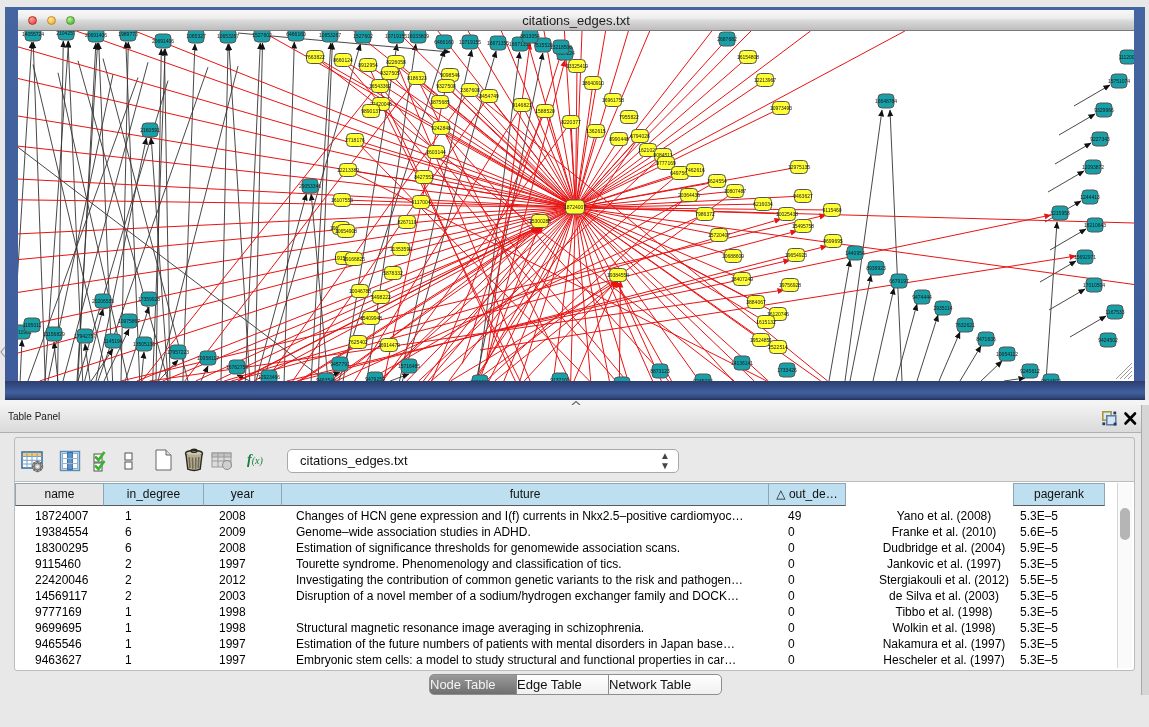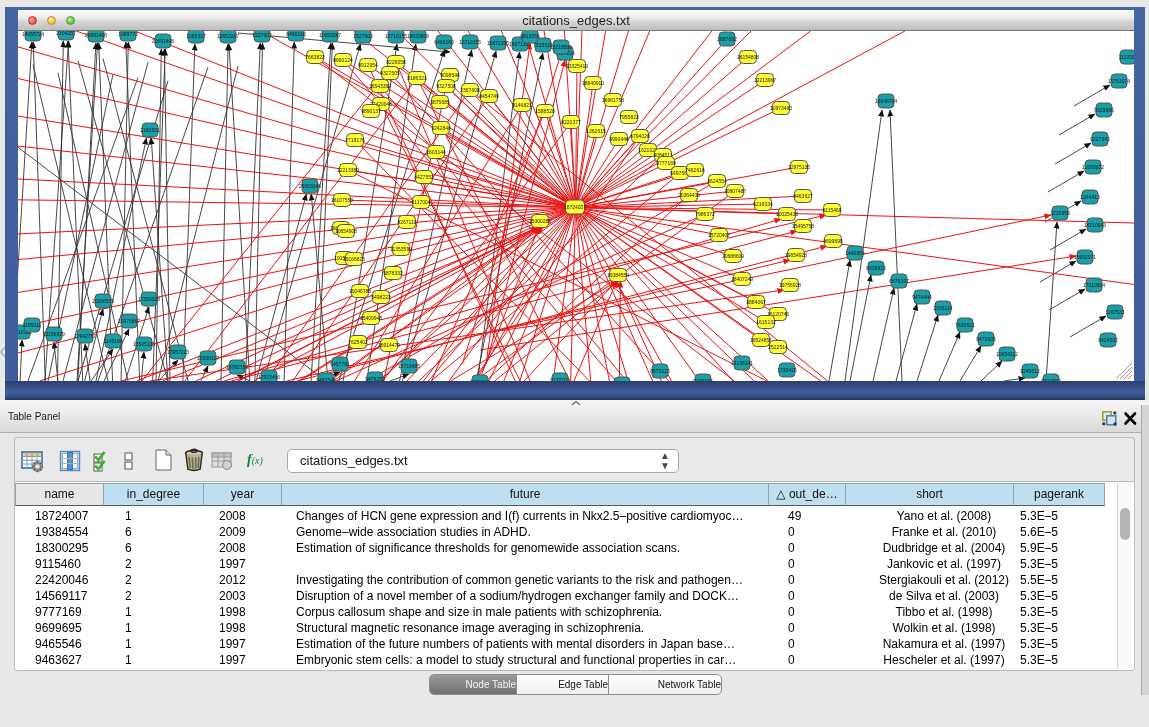--- a/index.html
+++ b/index.html
@@ -35,22 +35,22 @@
   border-bottom:1px solid #5a5a5a; font-size:12px; color:#111; text-align:center; line-height:21px; }
 .tr { position:absolute; left:15px; width:1100px; height:16px; font-size:12px; color:#000; background:#fff; }
 .tr .c { position:absolute; top:1px; white-space:nowrap; }
 .tr .cen { text-align:center; }
 
 #sb { position:absolute; left:1117px; top:483px; width:15px; height:185px; background:#fafafa;
   border-left:1px solid #d5d5d5; }
 #sb .thumb { position:absolute; left:2px; top:25px; width:10px; height:32px; background:#b5b5b5; border-radius:5px; }
 
 #tabs { position:absolute; left:429px; top:674px; width:293px; height:21px; }
-.seg { position:absolute; top:0; height:21px; border:1px solid #8e8e8e; font-size:10px;
-  text-align:right; line-height:19px; color:#111;
+.seg { position:absolute; top:0; height:21px; border:1px solid #8e8e8e; font-size:13px;
+  text-align:left; line-height:19px; color:#111;
   background:linear-gradient(180deg,#ffffff,#f0f0f0); }
 .seg.sel { background:linear-gradient(180deg,#9a9a9a,#6f6f6f); color:#f4f4f4; }
 
 #status { position:absolute; left:0; top:695px; width:1149px; height:32px; background:#e8e8e8; }
 #mem { position:absolute; right:37px; top:13px; font-size:11px; color:#1a1a1a; }
 #memdot { position:absolute; right:16px; top:9px; width:13px; height:13px; border-radius:50%;
   background:#35c135; border:1px solid #4a4a4a; }
 #rightstrip { position:absolute; left:1141px; top:405px; width:8px; height:290px;
   background:#d6d6d6; border-left:1px solid #a9a9a9; }
 .icon { position:absolute; top:450px; }
@@ -674,21 +674,20 @@
 </svg>
 <div class="icon" style="left:247px;top:452px;font-size:14px;font-style:italic;color:#15803d;font-family:'Liberation Serif',serif"><b>f</b><span style="font-size:10px">(x)</span></div>
 
   <div id="dropdown">citations_edges.txt<span class="arr">▲<br>▼</span></div>
 
   <div class="th" style="left:15px;width:89px;background:#e6e6e6">name</div>
   <div class="th" style="left:103px;width:101px">in_degree</div>
   <div class="th" style="left:203px;width:79px">year</div>
   <div class="th" style="left:281px;width:488px">future</div>
   <div class="th" style="left:768px;width:78px">△ out_de…</div>
-  <div class="th" style="left:845px;width:169px">short</div>
   <div class="th" style="left:1013px;width:92px">pagerank</div>
   <div class="tr" style="top:508px">
       <span class="c" style="left:20px">18724007</span>
       <span class="c" style="left:110px">1</span>
       <span class="c" style="left:204px">2008</span>
       <span class="c" style="left:281px">Changes of HCN gene expression and I(f) currents in Nkx2.5–positive cardiomyoc…</span>
       <span class="c" style="left:773px">49</span>
       <span class="c cen" style="left:845px;width:168px">Yano et al. (2008)</span>
       <span class="c" style="left:1005px">5.3E–5</span>
     </div>
@@ -707,20 +706,21 @@
       <span class="c" style="left:204px">2008</span>
       <span class="c" style="left:281px">Estimation of significance thresholds for genomewide association scans.</span>
       <span class="c" style="left:773px">0</span>
       <span class="c cen" style="left:845px;width:168px">Dudbridge et al. (2004)</span>
       <span class="c" style="left:1005px">5.9E–5</span>
     </div>
 <div class="tr" style="top:556px">
       <span class="c" style="left:20px">9115460</span>
       <span class="c" style="left:110px">2</span>
       <span class="c" style="left:204px">1997</span>
+      <span class="c" style="left:281px">Tourette syndrome. Phenomenology and classification of tics.</span>
       <span class="c" style="left:773px">0</span>
       <span class="c cen" style="left:845px;width:168px">Jankovic et al. (1997)</span>
       <span class="c" style="left:1005px">5.3E–5</span>
     </div>
 <div class="tr" style="top:572px">
       <span class="c" style="left:20px">22420046</span>
       <span class="c" style="left:110px">2</span>
       <span class="c" style="left:204px">2012</span>
       <span class="c" style="left:281px">Investigating the contribution of common genetic variants to the risk and pathogen…</span>
       <span class="c" style="left:773px">0</span>
@@ -733,21 +733,20 @@
       <span class="c" style="left:204px">2003</span>
       <span class="c" style="left:281px">Disruption of a novel member of a sodium/hydrogen exchanger family and DOCK…</span>
       <span class="c" style="left:773px">0</span>
       <span class="c cen" style="left:845px;width:168px">de Silva et al. (2003)</span>
       <span class="c" style="left:1005px">5.3E–5</span>
     </div>
 <div class="tr" style="top:604px">
       <span class="c" style="left:20px">9777169</span>
       <span class="c" style="left:110px">1</span>
       <span class="c" style="left:204px">1998</span>
-      <span class="c" style="left:281px">Corpus callosum shape and size in male patients with schizophrenia.</span>
       <span class="c" style="left:773px">0</span>
       <span class="c cen" style="left:845px;width:168px">Tibbo et al. (1998)</span>
       <span class="c" style="left:1005px">5.3E–5</span>
     </div>
 <div class="tr" style="top:620px">
       <span class="c" style="left:20px">9699695</span>
       <span class="c" style="left:110px">1</span>
       <span class="c" style="left:204px">1998</span>
       <span class="c" style="left:281px">Structural magnetic resonance image averaging in schizophrenia.</span>
       <span class="c" style="left:773px">0</span>

